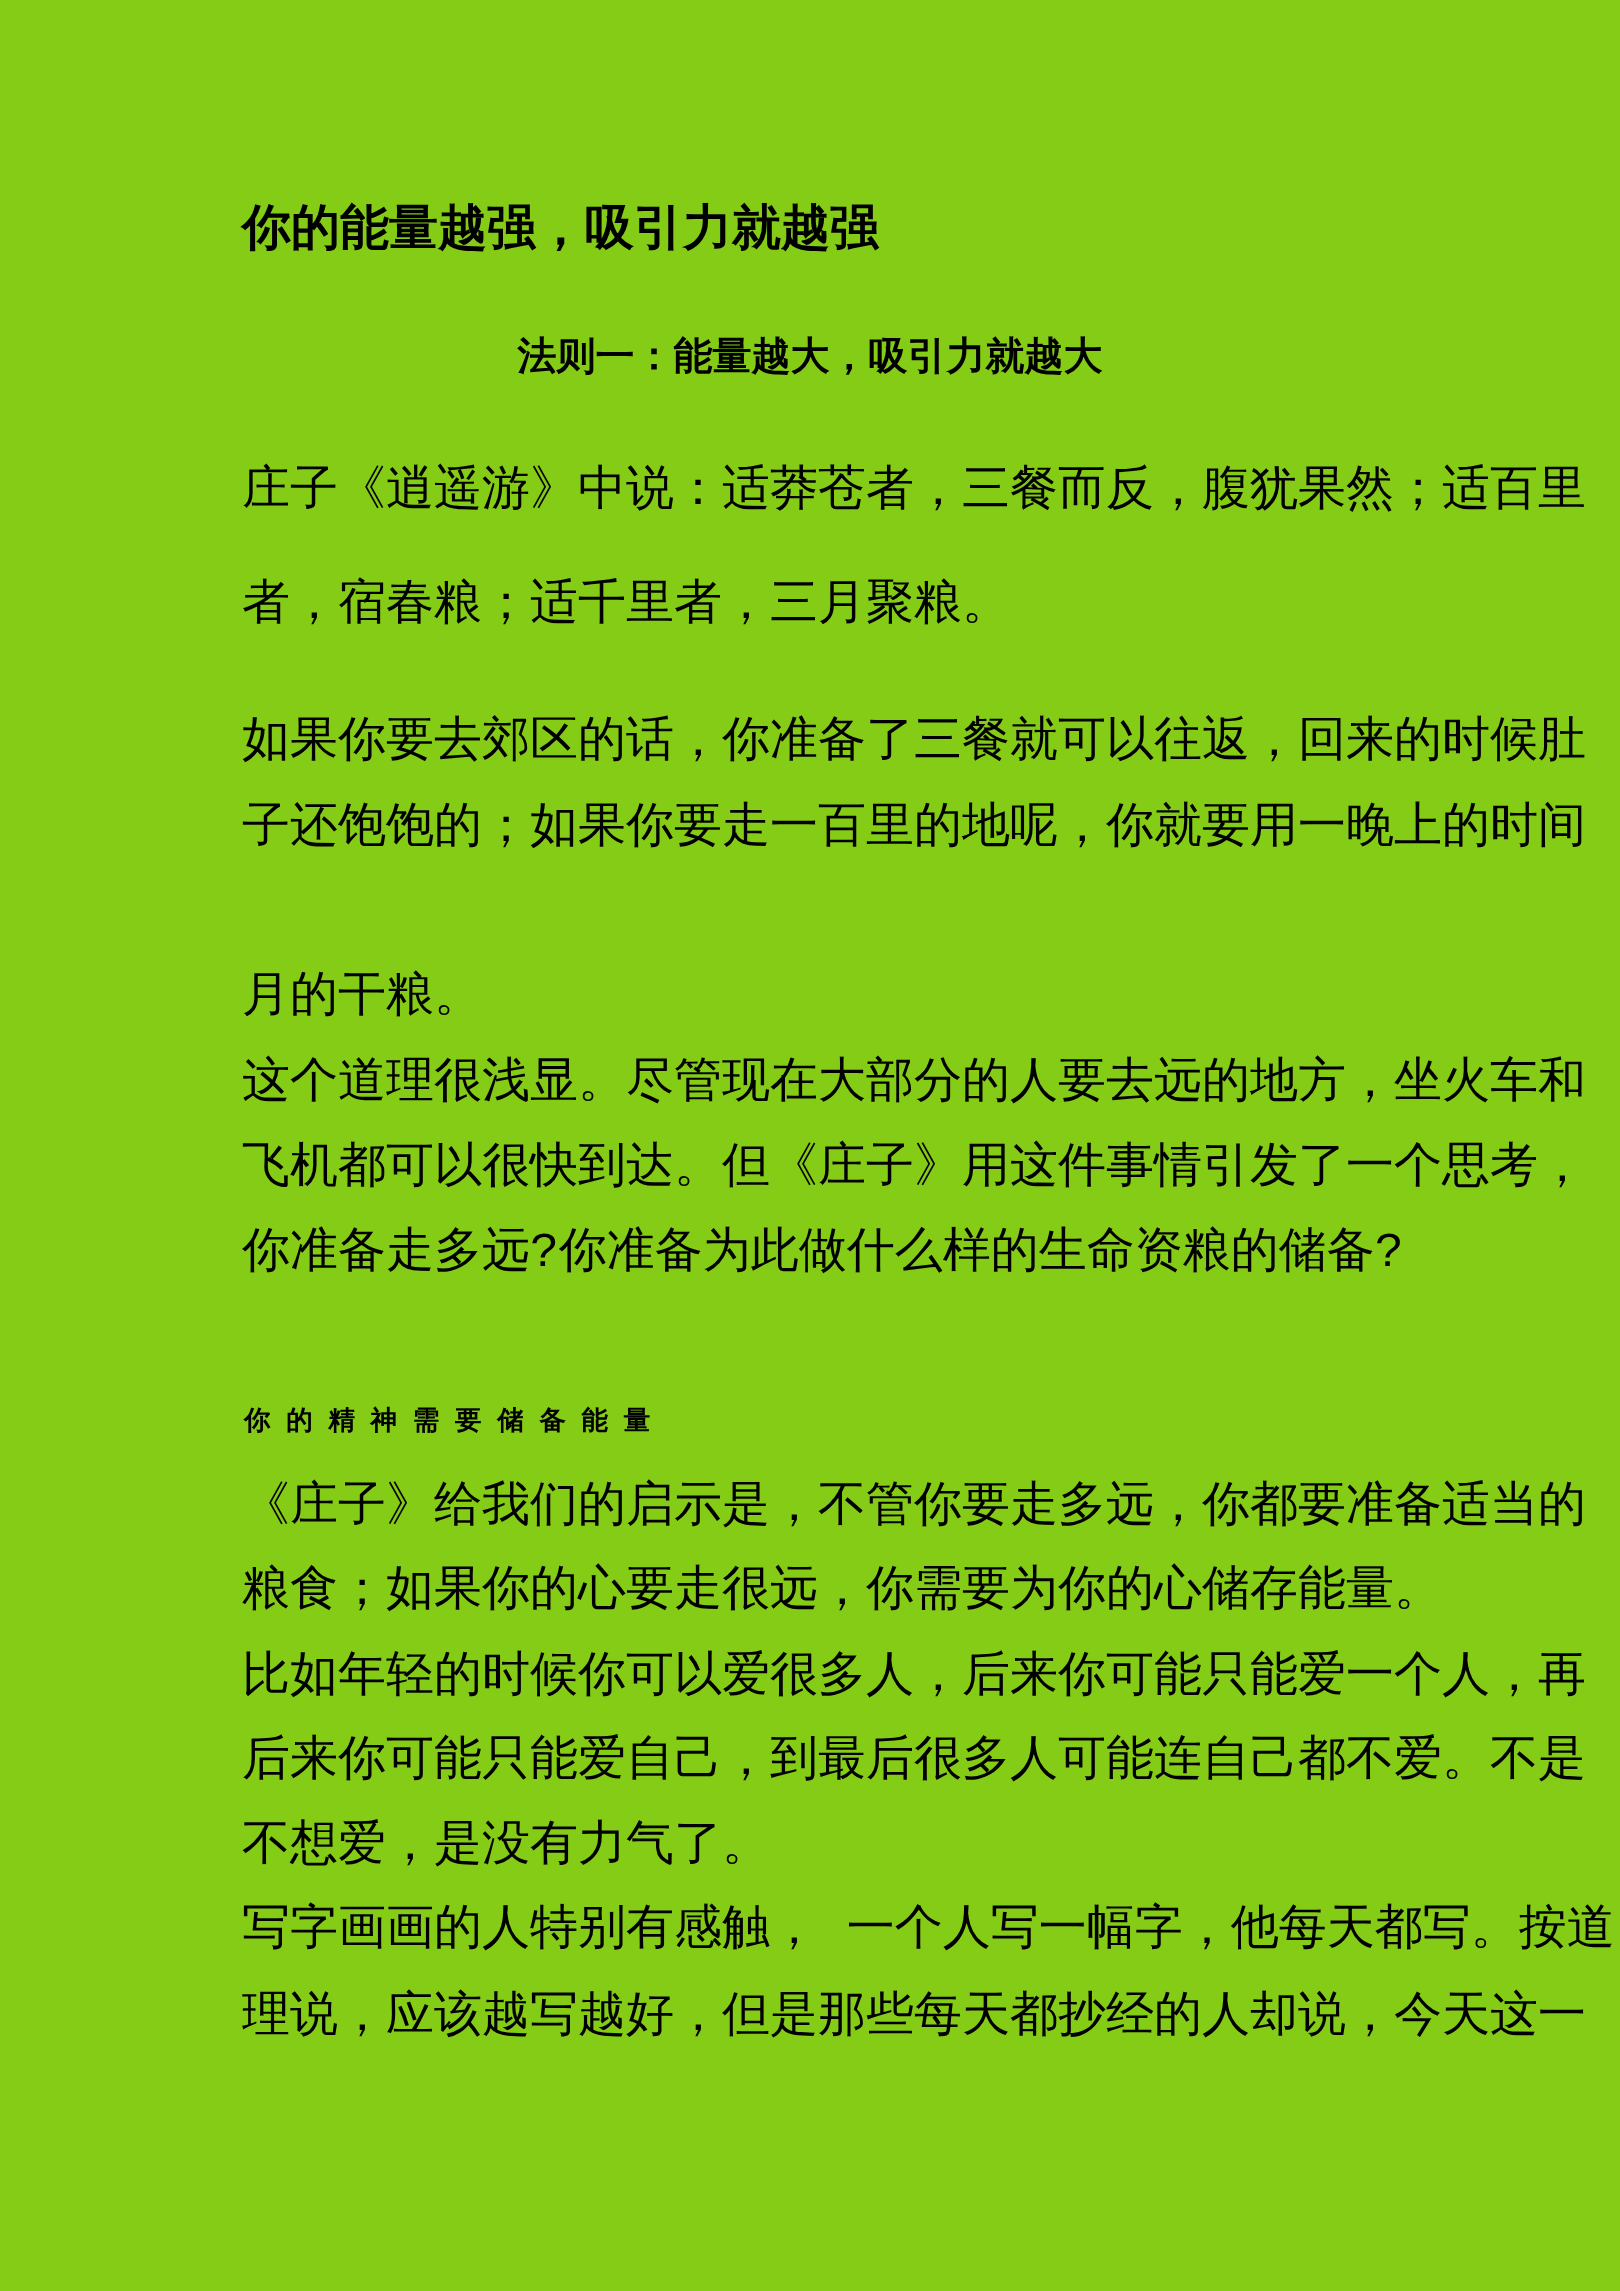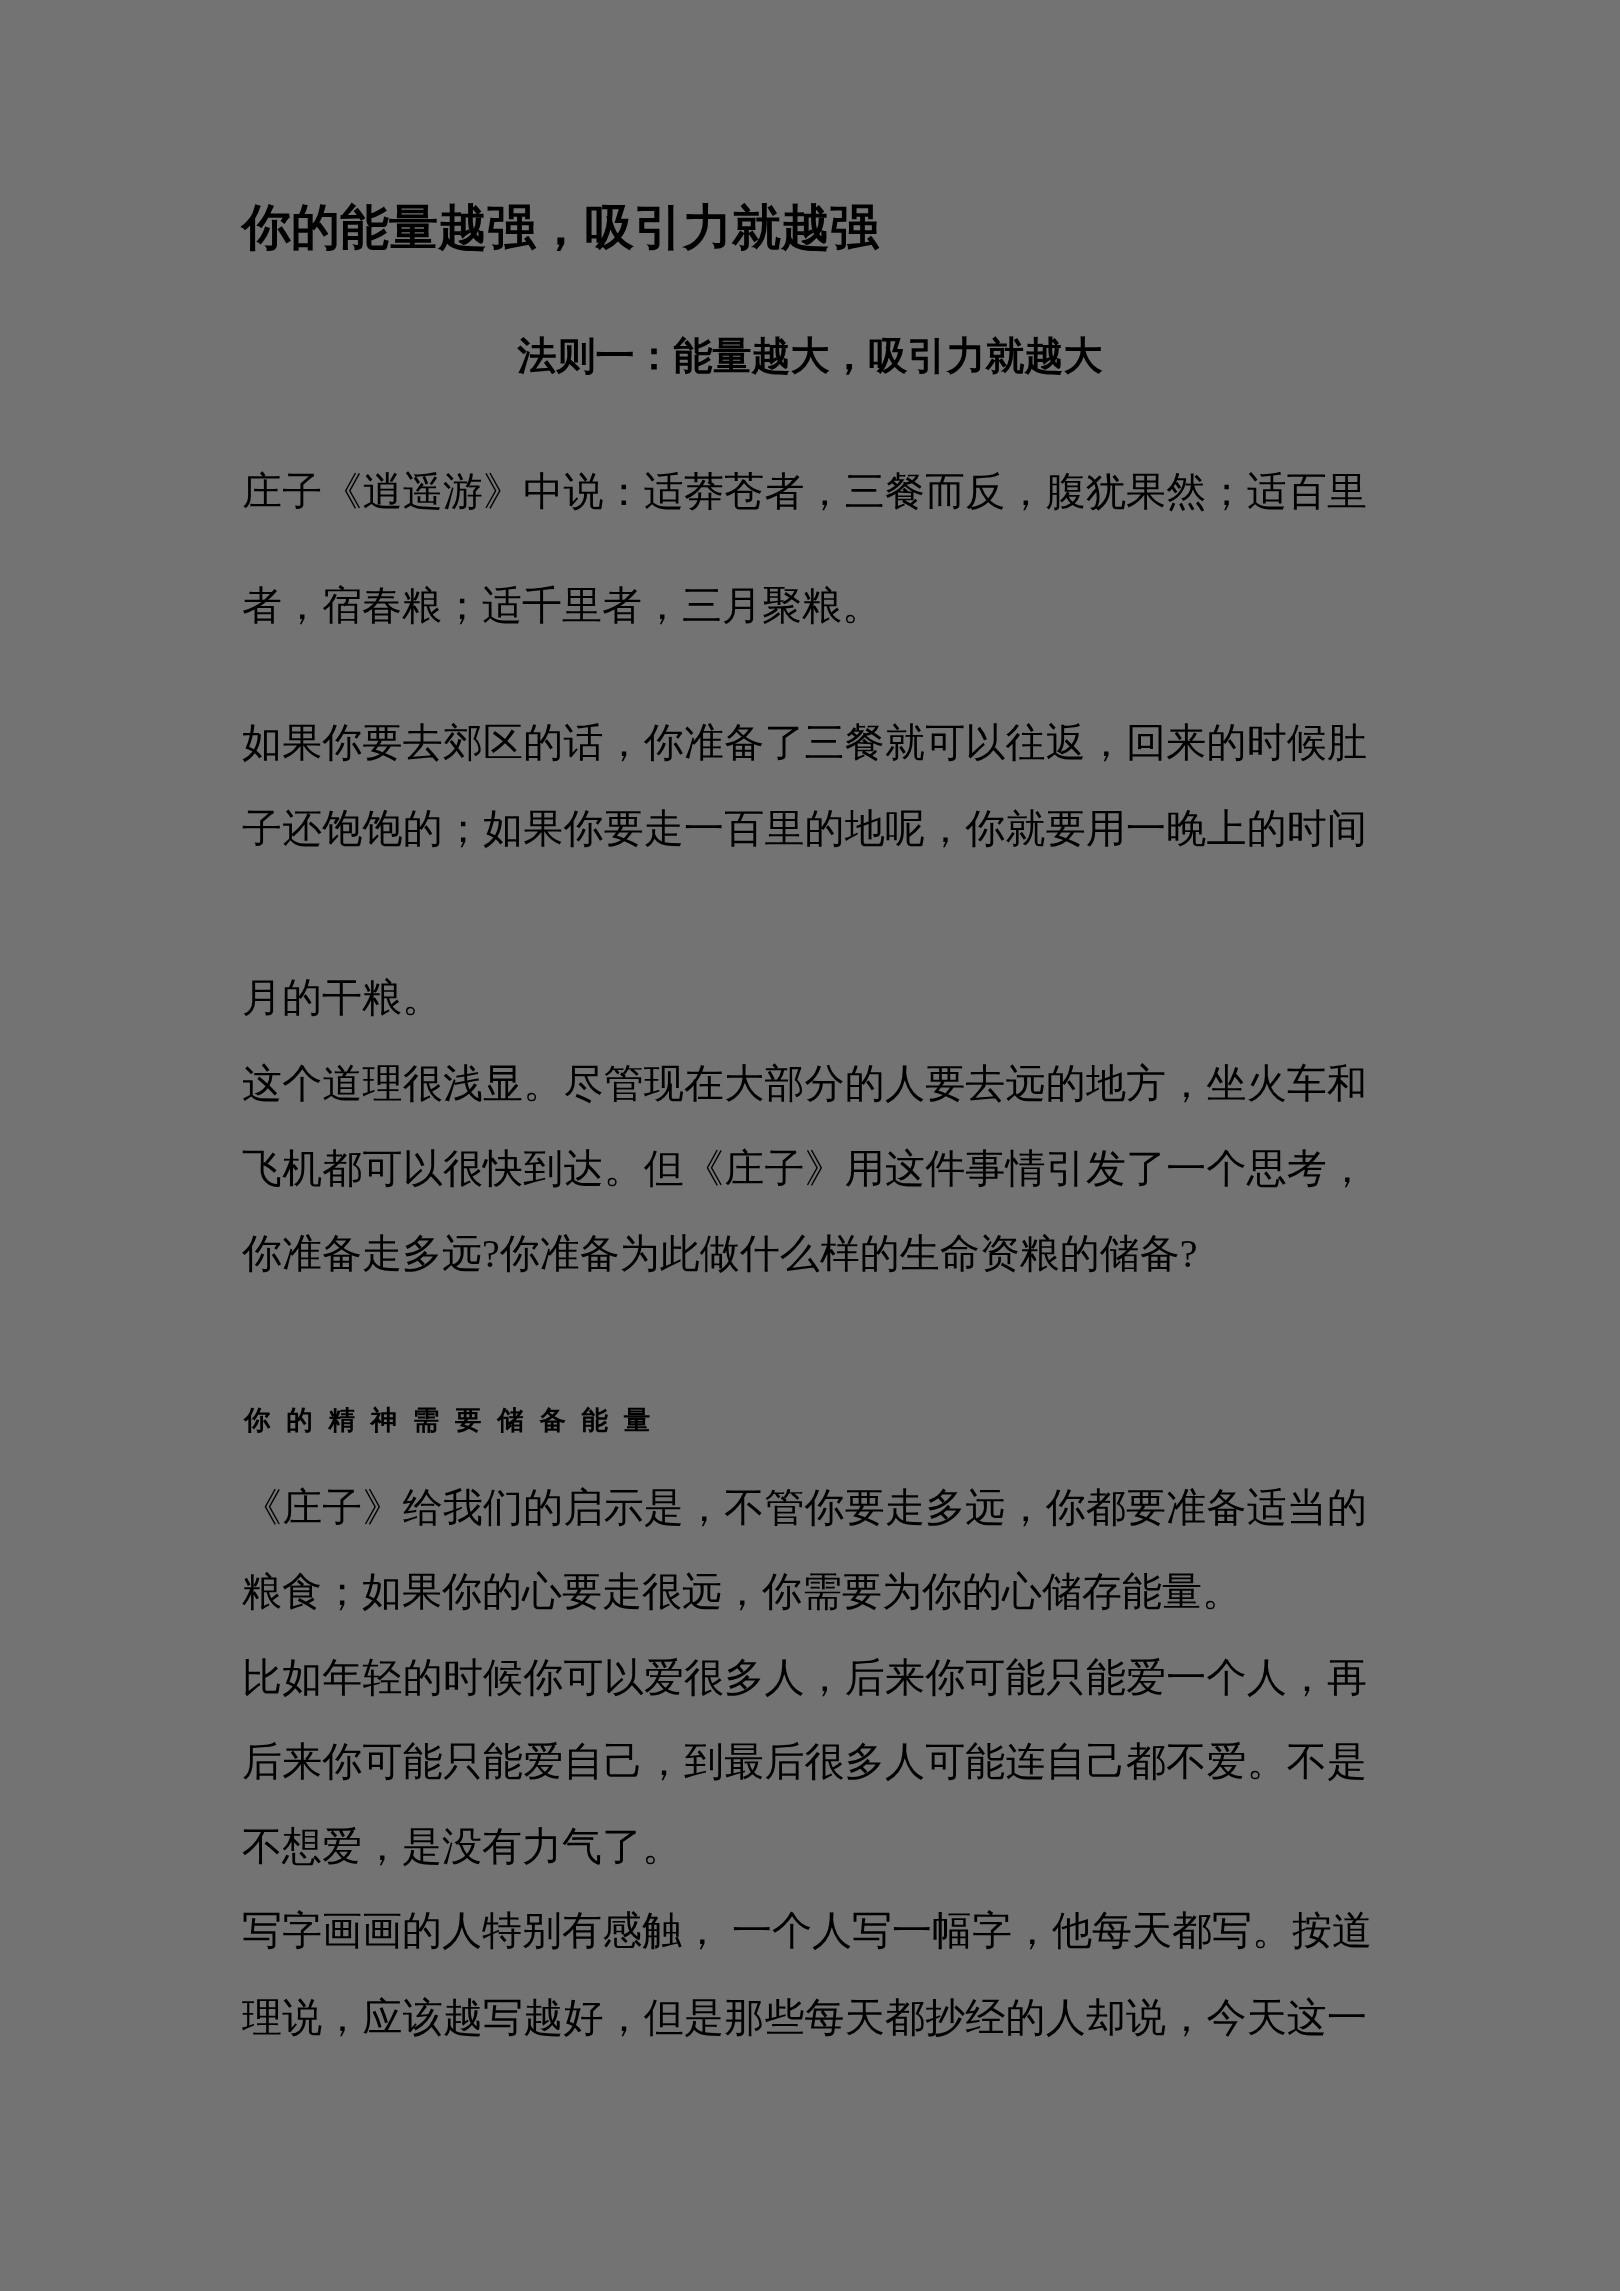--- a/index.html
+++ b/index.html
@@ -1,32 +1,32 @@
 <!DOCTYPE html>
 <html><head>
 <meta charset="utf-8">
 <style>
   html, body { margin: 0; padding: 0; background: #ffffff; }
   body { width: 1620px; height: 2292px; position: relative; overflow: hidden; color: #000000; }
-  .page { position: absolute; left: 0; top: 0; width: 1620px; height: 2292px; background: #737373; }
+  .page { position: absolute; left: 0; top: 0; width: 1620px; height: 2292px; background: #84cc16; }
   .title {
     position: absolute; left: 242px; top: 198px;
     font-family: "DejaVu Sans", "Liberation Sans", sans-serif;
     font-weight: bold; font-size: 49px; line-height: 59px; white-space: nowrap;
     letter-spacing: 0px;
   }
   .subtitle {
     position: absolute; left: 0; width: 1620px; top: 331px; text-align: center;
     font-family: "DejaVu Sans", "Liberation Sans", sans-serif;
     font-weight: bold; font-size: 39px; line-height: 49px; white-space: nowrap;
   }
   .line {
     position: absolute; left: 242px; width: 1125px; height: 47px;
-    font-family: Liberation Serif, serif;
-    font-size: 40px; line-height: 47px; white-space: nowrap;
+    font-family: Liberation Mono, monospace;
+    font-size: 48px; line-height: 47px; white-space: nowrap;
     text-align: justify; text-align-last: justify;
   }
   .line.last { text-align-last: left; }
   .section-heading {
     position: absolute; left: 244px; top: 1402px;
     font-family: "DejaVu Sans", "Liberation Sans", sans-serif;
     font-weight: 900; font-size: 26.5px; line-height: 35px; letter-spacing: 15.7px; white-space: nowrap;
   }
 </style>
 </head>

